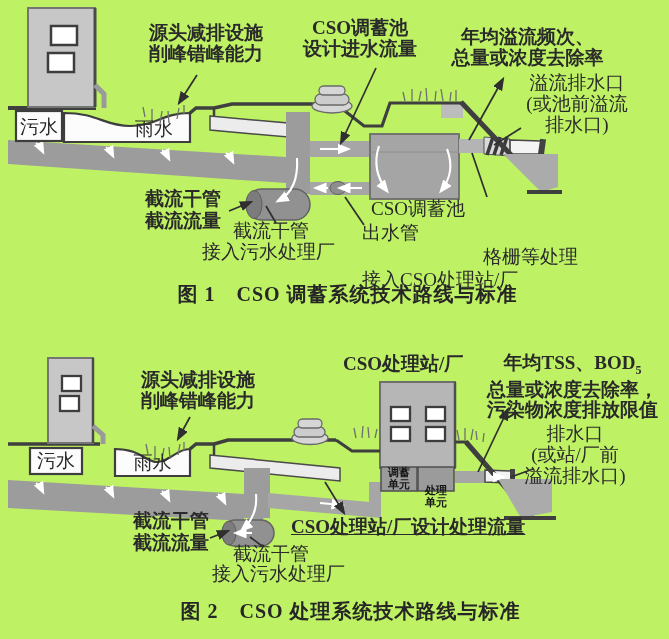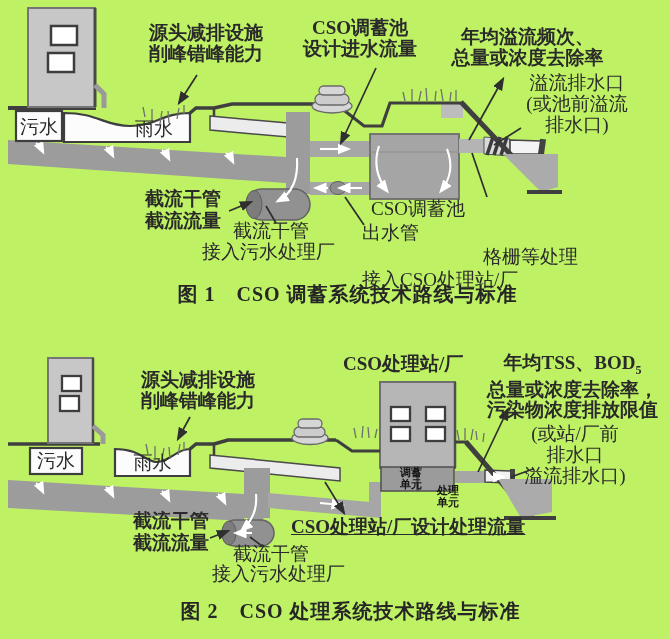--- a/index.html
+++ b/index.html
@@ -8,21 +8,21 @@
     background:#bef264;
     font-family:"Liberation Serif","DejaVu Serif",serif;
     color:#262626;
   }
   #shot svg{position:absolute;left:0;display:block;}
   .lbl{position:absolute;font-size:19px;line-height:21px;text-align:center;white-space:nowrap;color:#2a2a2a;}
   .b{font-weight:700;}
   .left{text-align:left;}
   .lbl span{display:block;}
   .cap{position:absolute;left:0;width:669px;text-align:center;font-size:20px;font-weight:700;letter-spacing:1px;}
-  .unit{position:absolute;width:36px;font-size:11px;line-height:11.5px;font-weight:700;text-align:center;color:#161616;padding-left:12px;}
+  .unit{position:absolute;width:36px;font-size:11px;line-height:11.5px;font-weight:700;text-align:center;color:#161616;}
   sub{font-size:12px;}
 </style>
 </head>
 <body>
 
 <div id="shot">
 
   <svg width="669" height="280" style="top:0">
     <defs>
       <marker id="ah1" markerWidth="9" markerHeight="8" refX="6.5" refY="3" orient="auto">
@@ -263,22 +263,22 @@
     <span>源头减排设施</span>
     <span>削峰错峰能力</span>
   </div>
   <div class="lbl b left" style="left:343px;top:353px;">CSO处理站/厂</div>
   <div class="lbl b" style="left:470px;top:353px;width:205px;line-height:20px;">
     <span><span style="display:inline">年均TSS、BOD</span><sub>5</sub></span>
     <span>总量或浓度去除率，</span>
     <span>污染物浓度排放限值</span>
   </div>
   <div class="lbl" style="left:504px;top:423px;width:142px;">
+    <span>排水口</span>
     <span>(或站/厂前</span>
-    <span>排水口</span>
     <span>溢流排水口)</span>
   </div>
   <div class="lbl" style="left:30px;top:450px;width:52px;">污水</div>
   <div class="lbl" style="left:115px;top:452px;width:75px;">雨水</div>
   <div class="unit" style="left:381px;top:467px;">
     <span style="display:block">调蓄</span>
     <span style="display:block">单元</span>
   </div>
   <div class="unit" style="left:418px;top:485px;">
     <span style="display:block">处理</span>

